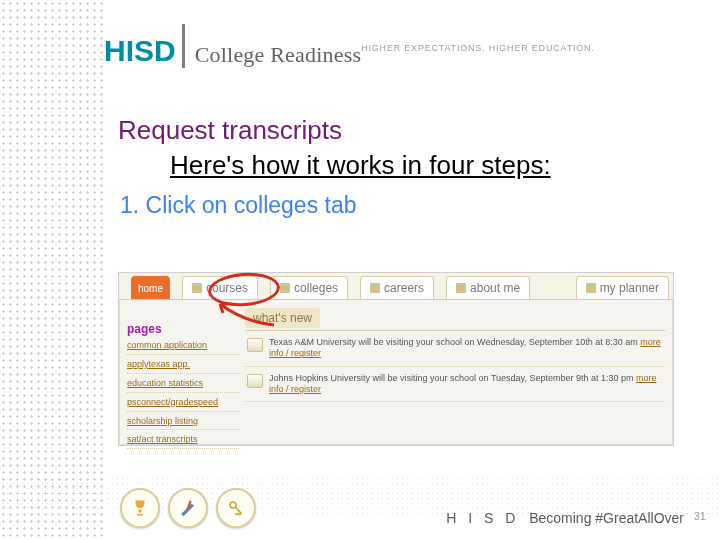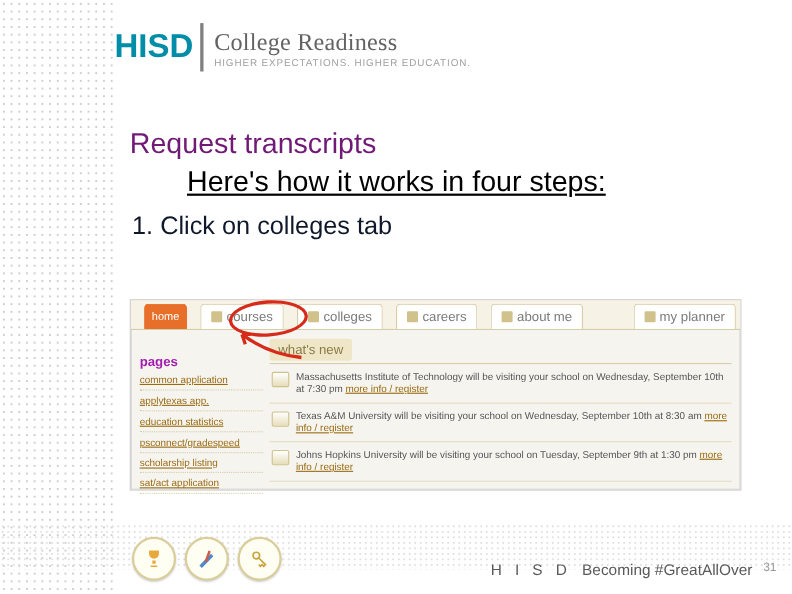--- a/index.html
+++ b/index.html
@@ -2,30 +2,30 @@
 <html><head>
 <meta charset="utf-8">
 <style>
   html,body{margin:0;padding:0;width:720px;height:540px;font-family:Arial,Helvetica,sans-serif;background:#fff;overflow:hidden}
   .slide{position:relative;width:720px;height:540px;background:#fff}
   
   .dots-band{position:absolute;left:0;top:0;width:103px;height:540px;
     background-image:radial-gradient(circle,#cfcfcf 1px,transparent 1.3px);
     background-size:7px 7px;}
   
-  .logo{position:absolute;left:104px;top:18px;height:50px;display:flex;align-items:center}
+  .logo{position:absolute;left:104px;top:18px;height:50px;display:flex;align-items:flex-end}
   .logo-hisd{font-family:Arial,sans-serif;font-weight:900;font-size:30px;color:#008da8;letter-spacing:0px}
   .logo-sep{display:inline-block;width:3px;height:44px;background:#808080;margin:0 10px 0 6px;vertical-align:middle}
-  .logo-right{display:flex;flex-direction:column;justify-content:center}
+  .logo-right{display:flex;justify-content:center}
   .logo-cr{font-family:Georgia,serif;font-size:22px;color:#636363;letter-spacing:.2px}
   .logo-sub{font-family:Arial,sans-serif;font-size:9px;color:#a0a0a0;letter-spacing:.8px;margin-top:1px}
   
   .title{position:absolute;left:118px;top:115px;font-size:26px;color:#701a75;font-weight:normal}
   .subtitle{position:absolute;left:170px;top:150px;font-size:26px;color:#000;text-decoration:underline}
-  .step{position:absolute;left:120px;top:192px;font-size:23px;color:#0f172a}
+  .step{position:absolute;left:120px;top:192px;font-size:23px;color:#3b82f6}
   
   .shot{position:absolute;left:118px;top:272px;width:554px;height:172px;border:1px solid #cfcfcf;background:#f5f4ef;box-shadow:0 0 0 1px #ddd inset;font-size:10px}
   .tabs{display:flex;height:26px;background:#f6f2e6;border-bottom:1px solid #d7cda9;align-items:flex-end;position:relative}
   .tab{height:22px;margin-left:12px;padding:0 9px;display:flex;align-items:center;gap:4px;background:#fff;border:1px solid #d7cda9;border-bottom:none;border-radius:4px 4px 0 0;color:#7a7a7a;font-size:12px}
   .tab.home{background:#e86f2a;color:#fff;border-color:#e86f2a;padding:0 6px;font-size:10px}
   .tab .ic{width:10px;height:10px;background:#d0c28a;border-radius:1px;display:inline-block}
   .shot-body{display:flex;height:calc(100% - 26px)}
   .pages{width:112px;padding:6px 6px 6px 8px}
   .pages h4{margin:16px 0 5px 0;font-size:12px;color:#a21caf;font-weight:bold}
   .pages a{display:block;font-size:9px;color:#9b6b12;text-decoration:underline;margin-bottom:5px;line-height:1.1;border-bottom:1px dotted #d7cda9;padding-bottom:3px}
@@ -97,29 +97,25 @@
         </div>
   </div>
   <div class="shot-body">
     <div class="pages">
       <h4>pages</h4>
       <a>common application</a>
       <a>applytexas app.</a>
       <a>education statistics</a>
       <a>psconnect/gradespeed</a>
       <a>scholarship listing</a>
-      <a>sat/act application</a>
+      <a>sat/act transcripts</a>
     </div>
     <div class="main">
       <div class="whats">what's new</div>
       <div class="news">
-        <div class="item">
-              <span class="bullet"></span>
-              <span><span>Massachusetts Institute of Technology will be visiting your school on Wednesday, September 10th at 7:30 pm </span><a>more info / register</a></span>
-            </div>
         <div class="item">
               <span class="bullet"></span>
               <span><span>Texas A&amp;M University will be visiting your school on Wednesday, September 10th at 8:30 am </span><a>more info / register</a></span>
             </div>
         <div class="item">
               <span class="bullet"></span>
               <span><span>Johns Hopkins University will be visiting your school on Tuesday, September 9th at 1:30 pm </span><a>more info / register</a></span>
             </div>
       </div>
     </div>

